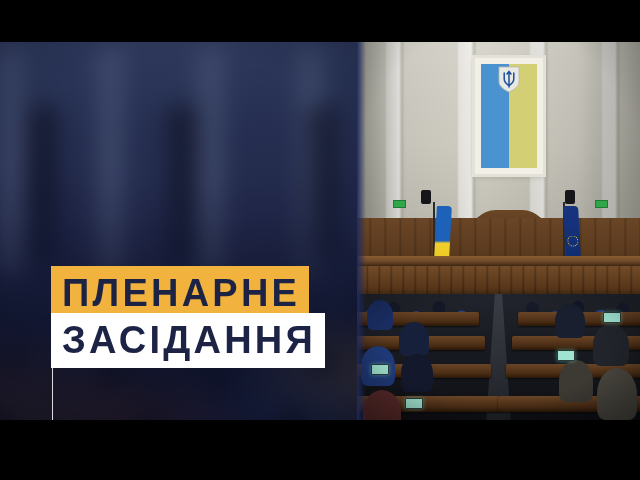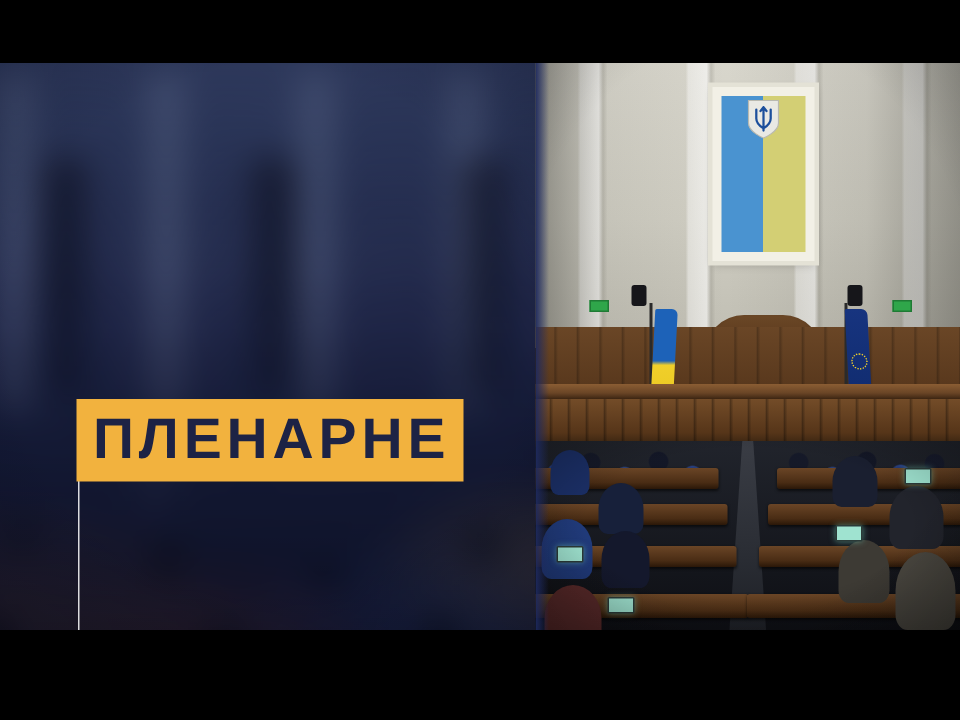--- a/index.html
+++ b/index.html
@@ -572,18 +572,19 @@
         <div class="rp-hall-vig"></div>
       </div>
 
       <div class="rp-bleed"></div>
       <div class="rp-vignette"></div>
     </div>
 
     <div id="title-block">
       <div class="rule"></div>
       <div class="band primary">ПЛЕНАРНЕ</div>
+      <div class="band secondary">ЗАСІДАННЯ</div>
     </div>
 
   </div>
 
   <div class="letterbox bottom"></div>
 </div>
 
 </body></html>

